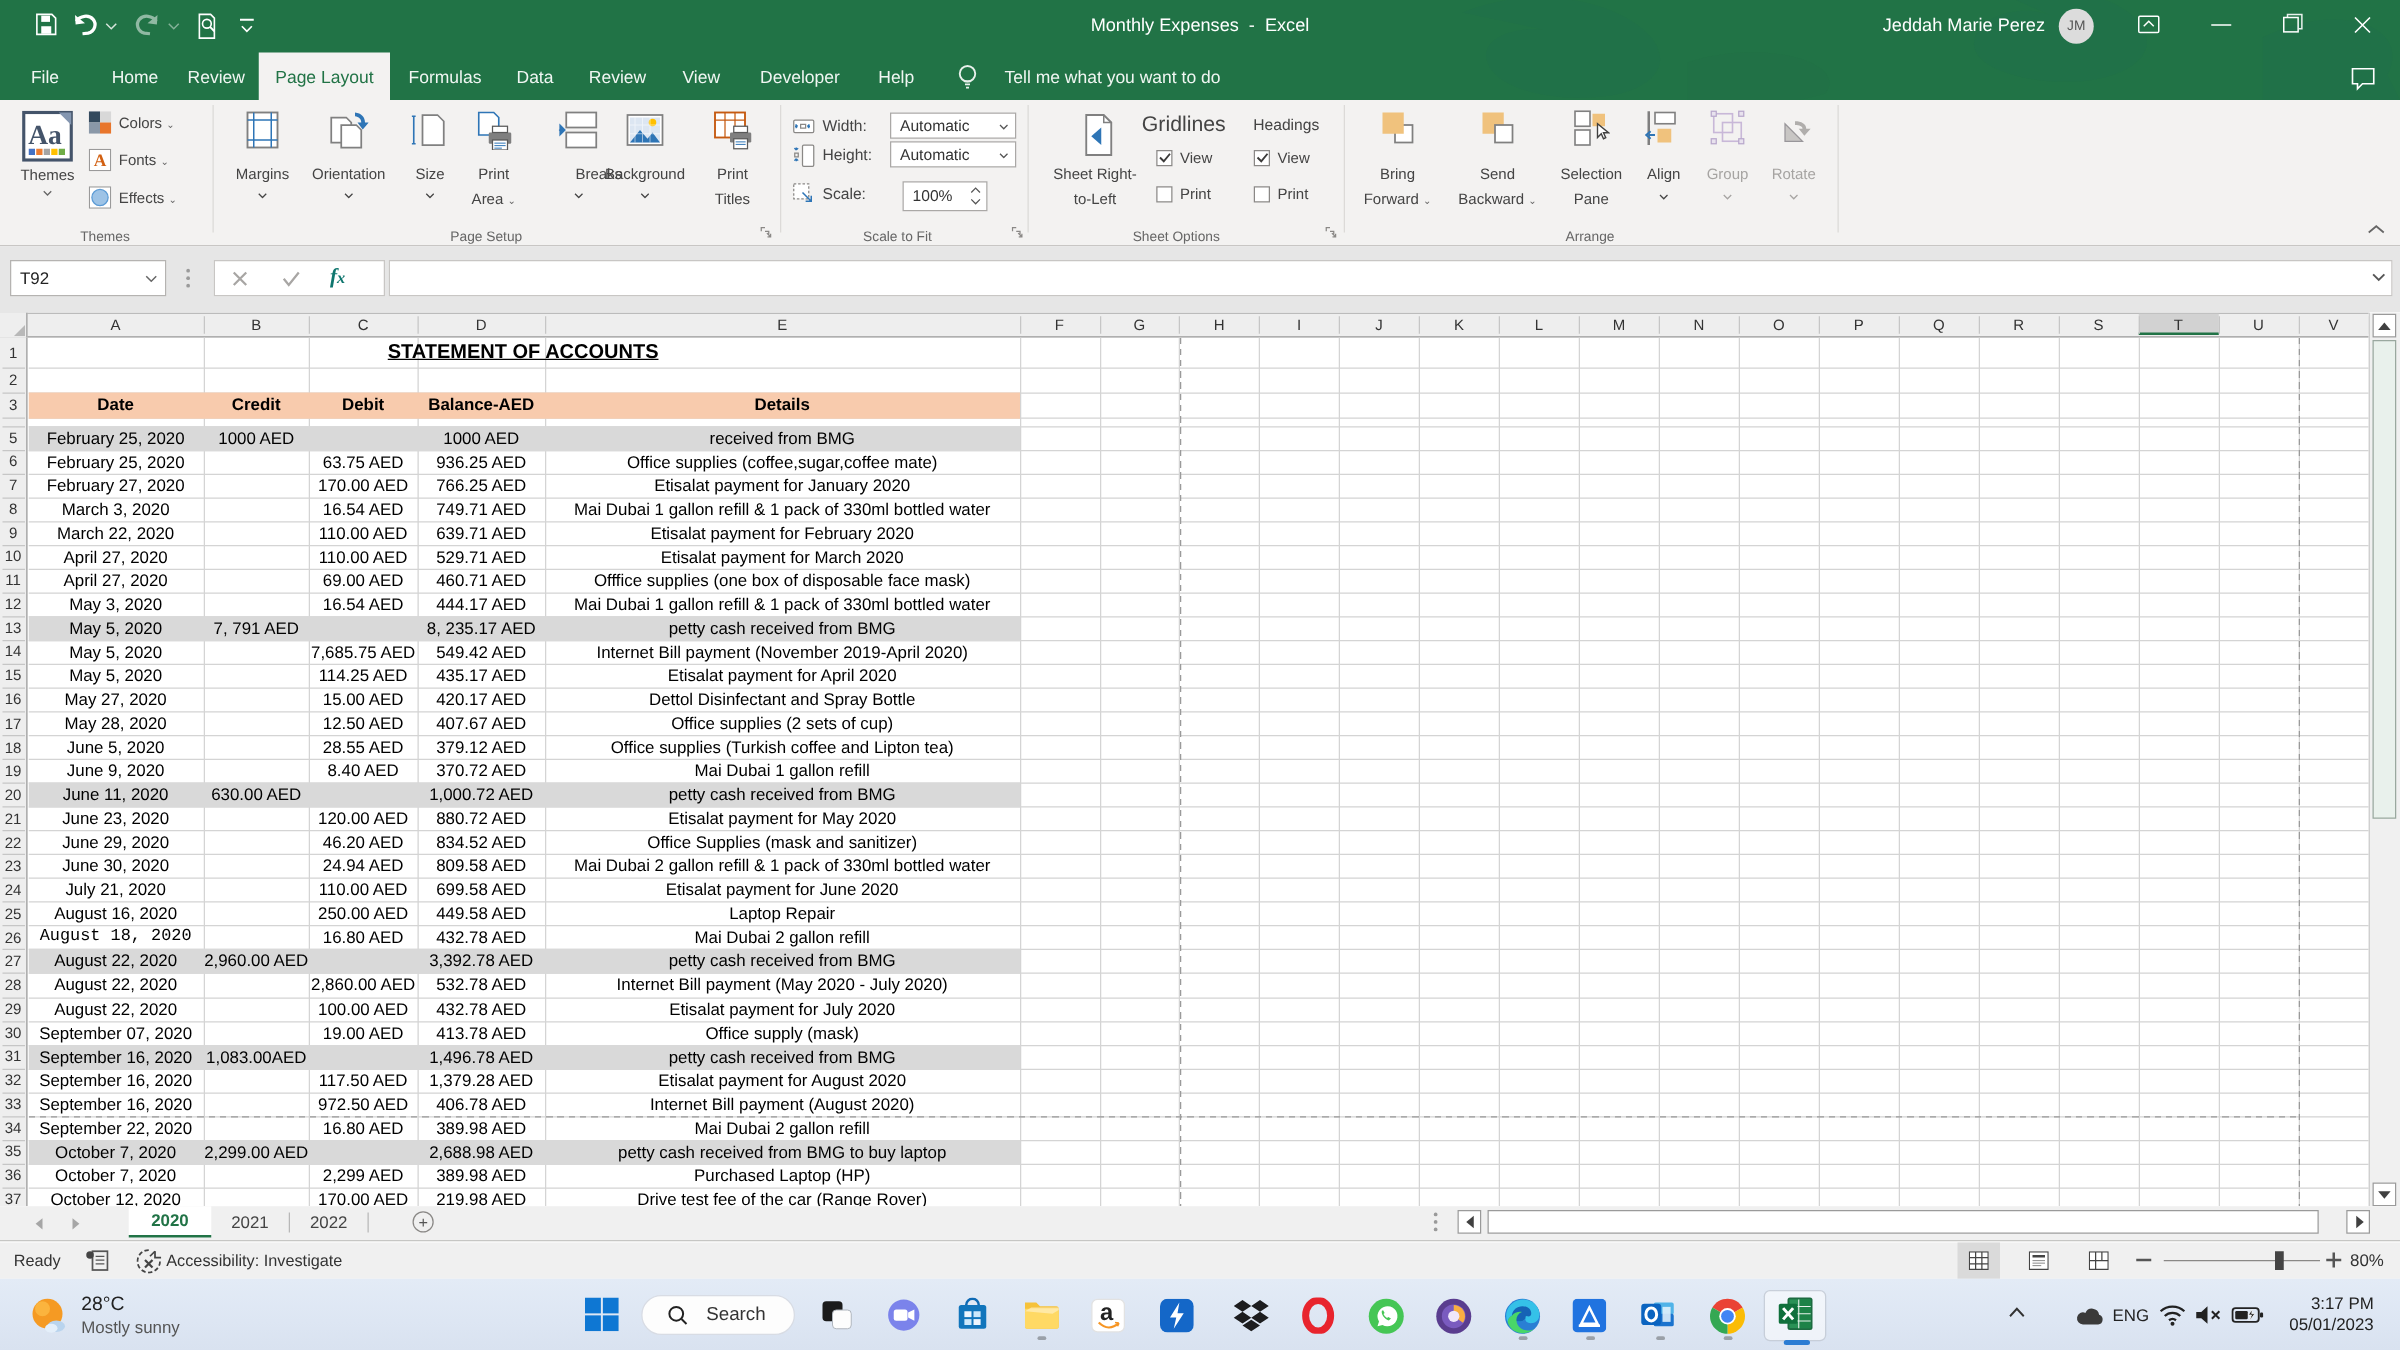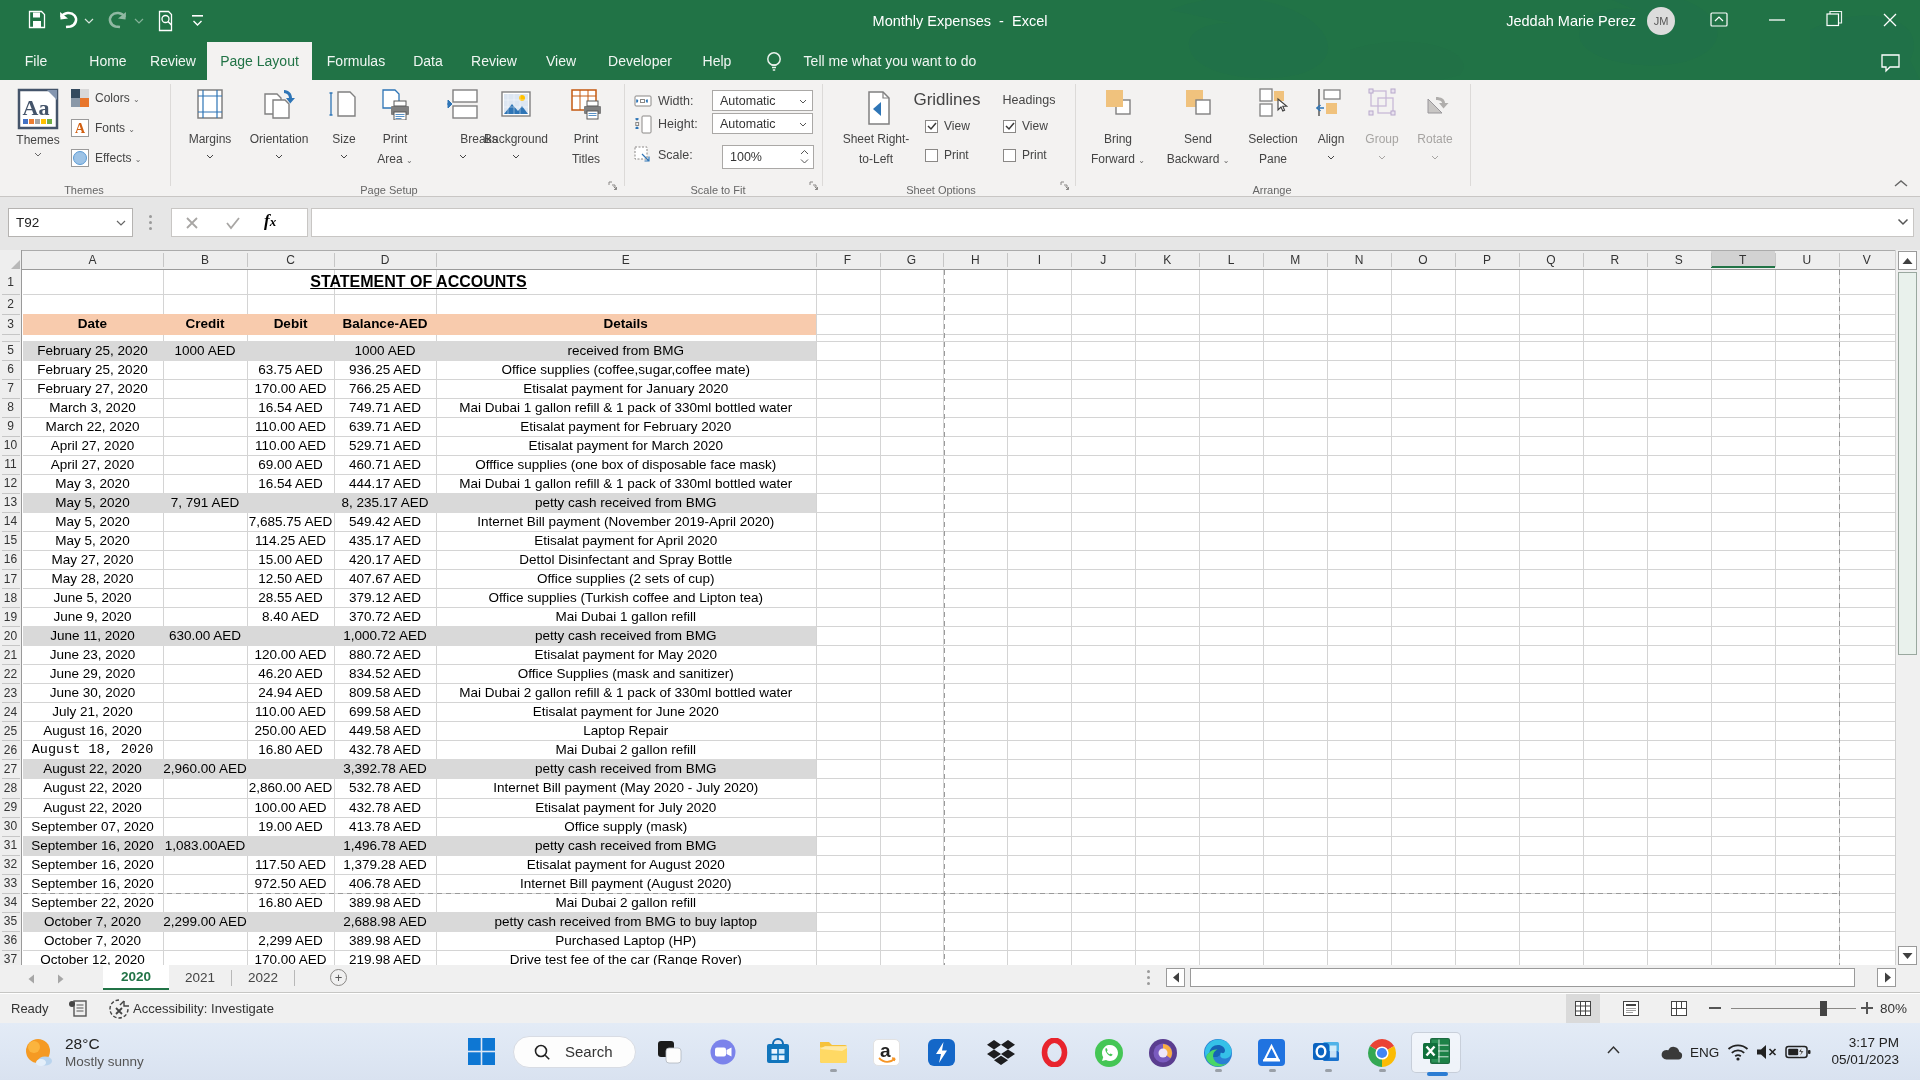--- a/index.html
+++ b/index.html
@@ -222,21 +222,21 @@
         <rect x="1" y="1" width="12" height="12" fill="#fff" stroke="#8a8886" stroke-dasharray="2 1.5"></rect>
         <path d="M8 8 l7 7 m0 -4.5 v4.5 h-4.5" stroke="#2e75b6" stroke-width="1.2" fill="none"></path>
       </svg>
       <div class="rlabel" style="left:658px;top:68px;font-size:12.5px;">Scale:</div>
       <div class="abs" style="left:712px;top:10px;width:101px;height:21px;background:#fff;border:1px solid #aaa8a6;font-size:12.5px;color:#333;display:flex;align-items:center;padding-left:7px;">Automatic<svg class="abs" style="right:5px;top:8px" width="8" height="5" viewBox="0 0 8 5">
           <path d="M1 1 l3 3 l3 -3" stroke="#555" fill="none"></path>
         </svg></div>
       <div class="abs" style="left:712px;top:33px;width:101px;height:21px;background:#fff;border:1px solid #aaa8a6;font-size:12.5px;color:#333;display:flex;align-items:center;padding-left:7px;">Automatic<svg class="abs" style="right:5px;top:8px" width="8" height="5" viewBox="0 0 8 5">
           <path d="M1 1 l3 3 l3 -3" stroke="#555" fill="none"></path>
         </svg></div>
-      <div class="abs" style="left:722px;top:65px;width:92px;height:24px;background:#fff;border:1px solid #aaa8a6;font-size:12.5px;color:#333;display:flex;align-items:center;padding-left:7px;">100%<svg class="abs" style="right:4px;top:3px" width="9" height="7" viewBox="0 0 9 7">
+      <div class="abs" style="left:722px;top:65px;width:68px;height:24px;background:#fff;border:1px solid #aaa8a6;font-size:12.5px;color:#333;display:flex;align-items:center;padding-left:7px;">100%<svg class="abs" style="right:4px;top:3px" width="9" height="7" viewBox="0 0 9 7">
           <path d="M1 5 l3.5 -3.5 l3.5 3.5" stroke="#555" fill="none"></path>
         </svg><svg class="abs" style="right:4px;bottom:3px" width="9" height="7" viewBox="0 0 9 7">
           <path d="M1 1.5 l3.5 3.5 l3.5 -3.5" stroke="#555" fill="none"></path>
         </svg></div>
       <svg class="abs" style="left:862px;top:10px" width="30" height="36" viewBox="0 0 30 36">
         <path d="M7 2 h14 l6 6 v26 h-20 z" fill="#fff" stroke="#808080" stroke-width="1.5"></path>
         <path d="M21 2 v6 h6" fill="none" stroke="#808080" stroke-width="1.2"></path>
         <path d="M20 19 l-9 0 m1 0 l0 -6 l-1 6 l9 6 z M11 13 l9 6" fill="none"></path>
         <path d="M19 12 l-8 7 l8 7 z" fill="#2e75b6"></path>
       </svg>
@@ -315,21 +315,21 @@
       <div class="abs" style="left:149px;top:18px;width:3px;height:3px;background:#9a9a9a;border-radius:50%;"></div>
       <div class="abs" style="left:149px;top:24px;width:3px;height:3px;background:#9a9a9a;border-radius:50%;"></div>
       <div class="abs" style="left:149px;top:30px;width:3px;height:3px;background:#9a9a9a;border-radius:50%;"></div>
       <div class="abs" style="left:171px;top:11px;width:137px;height:29px;background:#fff;border:1px solid #c8c6c4;"></div>
       <svg class="abs" style="left:184px;top:18px" width="16" height="16" viewBox="0 0 16 16">
         <path d="M3 3 l10 10 M13 3 l-10 10" stroke="#a8a6a4" stroke-width="1.8"></path>
       </svg>
       <svg class="abs" style="left:225px;top:18px" width="16" height="16" viewBox="0 0 16 16">
         <path d="M2 8 l4 5 l8 -10" stroke="#a8a6a4" stroke-width="1.8" fill="none"></path>
       </svg>
-      <div class="abs" style="left:264px;top:14px;font-size:17px;font-style:italic;color:#000000;font-family:'Liberation Serif',serif;font-weight:bold;">f<span style="font-size:13px;">x</span></div>
+      <div class="abs" style="left:264px;top:14px;font-size:17px;font-style:italic;color:#0f766e;font-family:'Liberation Serif',serif;font-weight:bold;">f<span style="font-size:13px;">x</span></div>
       <div class="abs" style="left:311px;top:11px;width:1603px;height:29px;background:#fff;border:1px solid #c8c6c4;"></div>
       <svg class="abs" style="left:1897px;top:21px" width="12" height="8" viewBox="0 0 12 8">
         <path d="M1.5 1.5 l4.5 4.5 l4.5 -4.5" fill="none" stroke="#555" stroke-width="1.5"></path>
       </svg>
     </div>
     <div class="abs" style="left:0;top:250px;width:1920px;height:715px;background:#fff;overflow:hidden;">
       <div class="abs" style="left:0;top:0;width:1895px;height:20px;background:#eeeeee;border-top:1px solid #ababab;border-bottom:1px solid #9a9a9a;"></div>
       <div class="abs" style="left:22.0px;top:0;width:141.0px;height:20px;display:flex;align-items:center;justify-content:center;font-size:12px;color:#333;">A</div>
       <div class="abs" style="left:163.0px;top:0;width:84.0px;height:20px;display:flex;align-items:center;justify-content:center;font-size:12px;color:#333;">B</div>
       <div class="abs" style="left:247.0px;top:0;width:87.0px;height:20px;display:flex;align-items:center;justify-content:center;font-size:12px;color:#333;">C</div>

